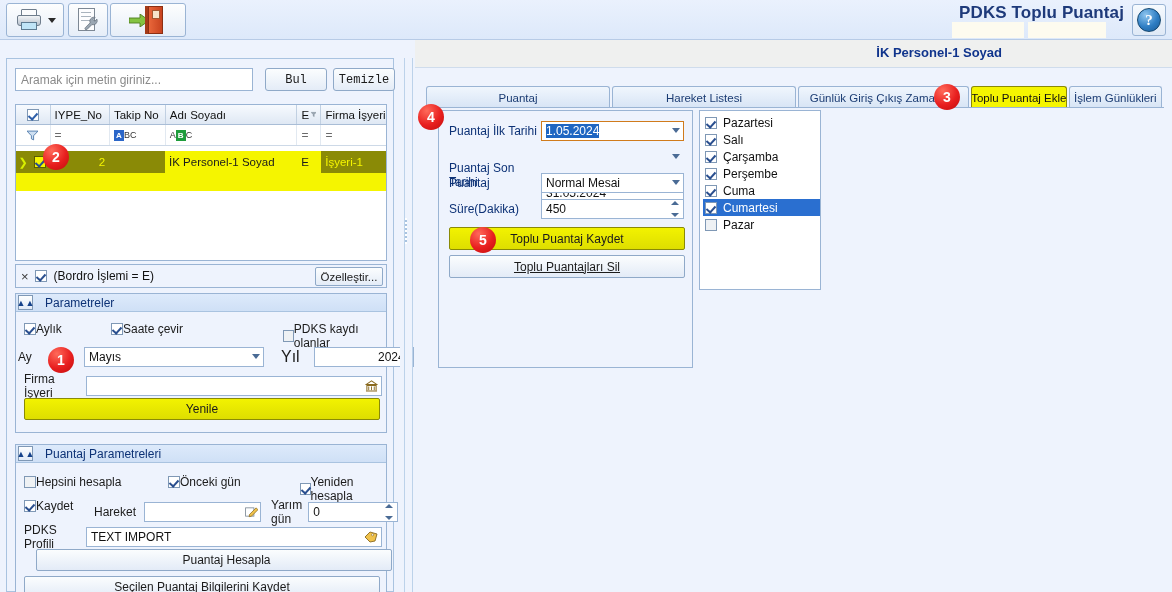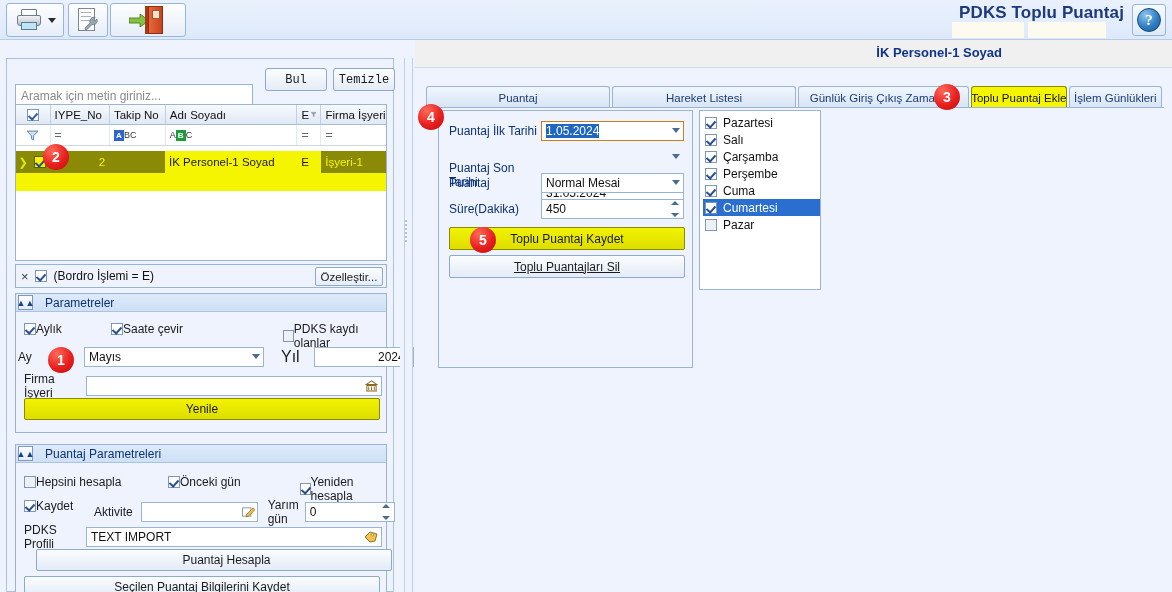--- a/index.html
+++ b/index.html
@@ -86,21 +86,21 @@
   }
 
   
   .left-panel{
     position:absolute; left:6px; top:58px; width:388px; height:534px;
     background:#eef3fd; border:1px solid #a9c3e0;
   }
 
   .search-row{ position:absolute; left:8px; top:9px; width:372px; height:24px;}
   .search-input{
-    position:absolute; left:0; top:16px; width:238px; height:23px;
+    position:absolute; left:0; top:0; width:238px; height:23px;
     border:1px solid #9ab4d4; background:#fff; font-size:12px;
     padding:2px 5px; color:#222; font-family:"Liberation Sans", sans-serif;
   }
   .search-input::placeholder{ color:#8a8a8a; }
   .btn-std{
     background:linear-gradient(#fbfdfe,#e4ecf7);
     border:1px solid #8fa9c8; border-radius:3px;
     font-size:12px; color:#1b1b1b; cursor:pointer;
     font-family:Liberation Mono, monospace;
     display:flex;align-items:center;justify-content:center;
@@ -422,21 +422,21 @@
     <div class="frow" style="top:30px; left:284px;">
       <span class="cb on"></span>
       <span style="font-size:12px">Yeniden hesapla</span>
     </div>
 
     <div class="frow" style="top:54px; left:8px;">
       <span class="cb on"></span>
       <span style="font-size:12px">Kaydet</span>
     </div>
     <div class="frow" style="top:53px; left:78px;">
-      <span style="font-size:12px;margin-right:8px">Aktivite</span>
+      <span style="font-size:12px;margin-right:8px">Hareket</span>
       <span style="position:relative;display:inline-block;width:117px">
         <span class="inp" style="display:flex;align-items:center;width:117px;"></span>
         <svg width="13" height="12" viewBox="0 0 14 13" style="position:absolute;right:3px;top:4px">
           <rect x="0.6" y="2" width="9" height="9" fill="#fff" stroke="#7a8794" stroke-width="0.9"></rect>
           <path d="M5 9l7-7 2 2-7 7-2.6.6z" fill="#f0c24b" stroke="#8a6a1f" stroke-width="0.8"></path>
         </svg>
       </span>
       <span style="font-size:12px;margin-left:10px">Yarım gün</span>
       <span style="position:relative;display:inline-block;margin-left:6px;width:90px">
         <span class="inp" style="display:flex;align-items:center;width:90px;padding-right:16px;">0</span>

